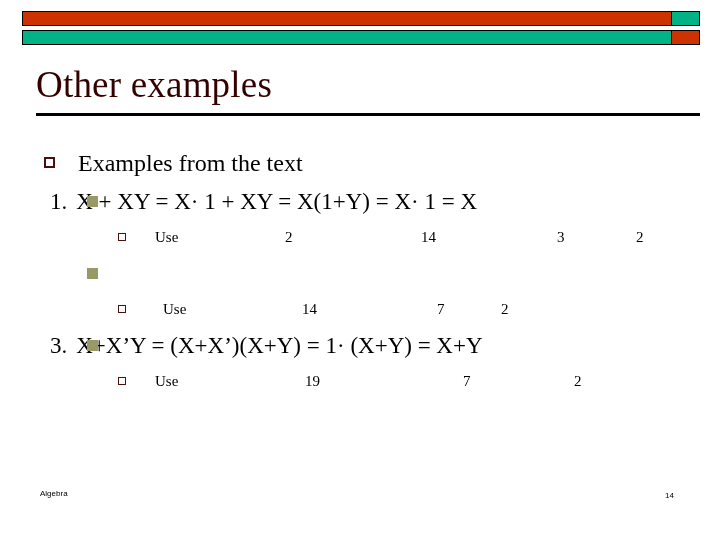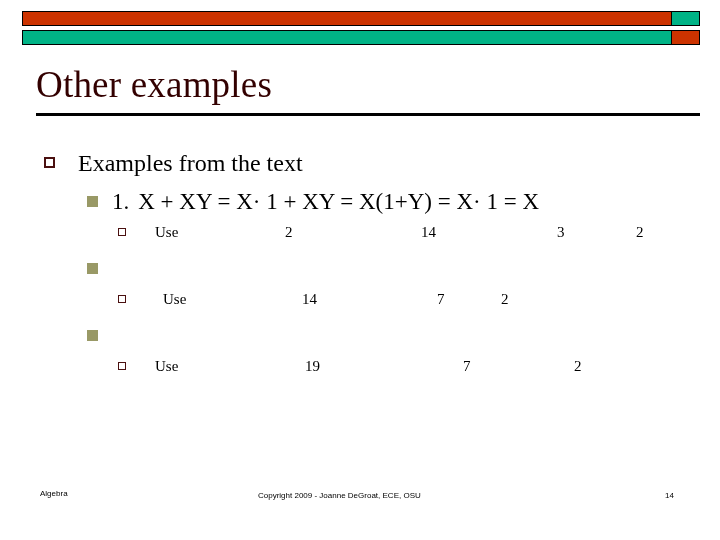--- a/index.html
+++ b/index.html
@@ -85,21 +85,21 @@
   }
   .lvl1-text {
     font-size: 24px;
     line-height: 30px;
     color: #000000;
     white-space: nowrap;
   }
 
   .lvl2 {
     position: relative;
-    padding-left: 112px;
+    padding-left: 50px;
     min-height: 34px;
     margin-top: 7px;
   }
   .lvl2 .bullet-sq-filled {
     position: absolute;
     left: 87px;
     top: 11px;
     width: 11px;
     height: 11px;
     background: #999966;
@@ -109,20 +109,21 @@
     line-height: 33px;
     color: #000000;
     white-space: nowrap;
     font-family: "Liberation Serif", serif;
   }
   .lvl2-text .num { margin-right: 9px; }
 
   .lvl3 {
     position: relative;
     height: 26px;
+    margin-top: 5px;
   }
   .lvl3 .bullet-sq-small {
     position: absolute;
     top: 9px;
     width: 8px;
     height: 8px;
     box-sizing: border-box;
     border: 1.7px solid #4a1010;
     background: transparent;
   }
@@ -218,30 +219,32 @@
   <div class="lvl3">
     <span class="bullet-sq-small" style="left:118px"></span>
     <span class="cell" style="left:163px">Use</span>
     <span class="cell" style="left:302px">14</span>
     <span class="cell" style="left:437px">7</span>
     <span class="cell" style="left:501px">2</span>
   </div>
 
   <div class="lvl2">
     <span class="bullet-sq-filled"></span>
+    <span class="lvl2-text">
+      <span class="num">3.</span><span>X+X’Y  = (X+X’)(X+Y) = 1· (X+Y) = X+Y</span>
+    </span>
   </div>
   <div class="lvl3">
     <span class="bullet-sq-small" style="left:118px"></span>
     <span class="cell" style="left:155px">Use</span>
     <span class="cell" style="left:305px">19</span>
     <span class="cell" style="left:463px">7</span>
     <span class="cell" style="left:574px">2</span>
   </div>
 
 </div>
 
 <div id="footer">
   <div id="footer-left">
     <div>Algebra</div>
   </div>
-  <div id="footer-center">Copyright 2009 - Joanne DeGroat, ECE, OSU</div>
   <div id="footer-right">14</div>
 </div>
 
 </body></html>

